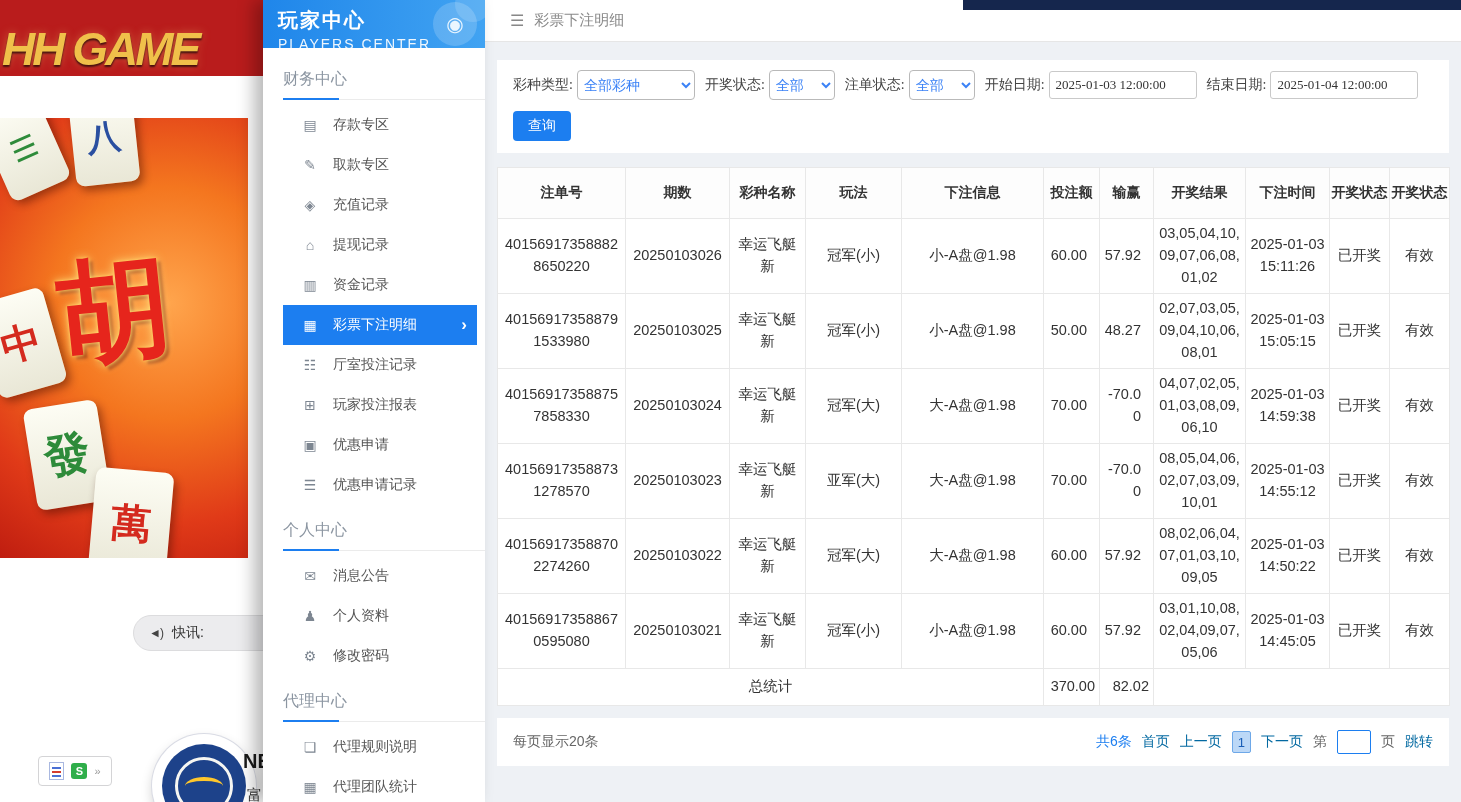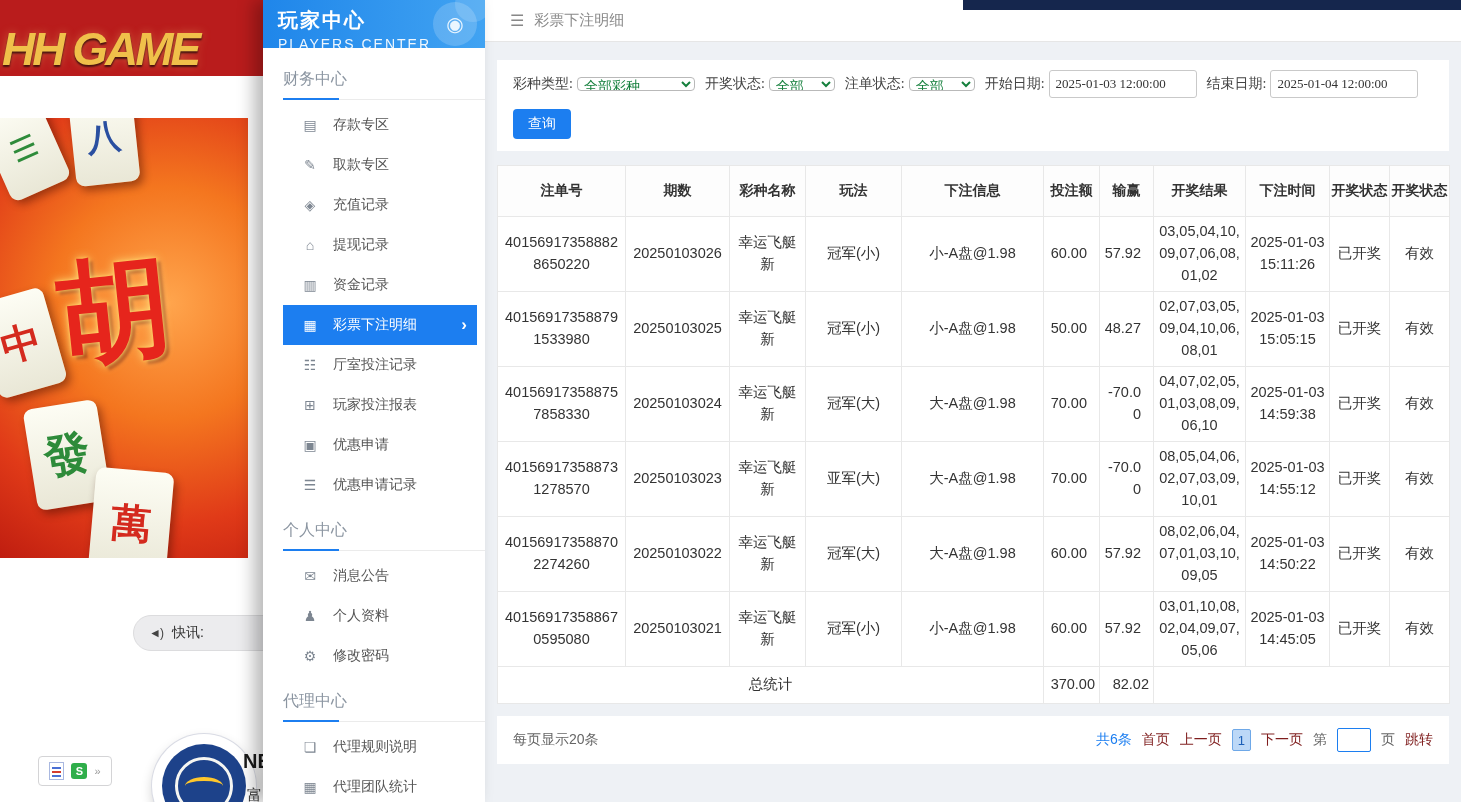--- a/index.html
+++ b/index.html
@@ -71,42 +71,42 @@
   .toolbar { flex:none; height:42px; background:#fff; border-bottom:1px solid #e6e6e6; display:flex; align-items:center;
              gap:10px; padding-left:25px; }
   .hamburger { color:#888; font-size:16px; cursor:pointer; }
   .page-title { color:#8a8a8a; font-size:15px; }
   .content { flex:1; padding:18px 12px 0; }
 
   .filter-card { background:#fff; padding:10px 16px 12px; margin-bottom:14px;font-family:Liberation Serif, serif; }
   .filter-row { display:flex; align-items:center; flex-wrap:wrap; font-size:14px; color:#444; }
   .filter-row label { margin:0 4px 0 10px; }
   .filter-row label:first-child { margin-left:0; }
-  select.flt { height:14px; border:1px solid #b9b9b9; border-radius:4px; background:#fff; font-size:14px; color:#15803d;
+  select.flt { height:30px; border:1px solid #b9b9b9; border-radius:4px; background:#fff; font-size:14px; color:#3b82f6;
                font-family:inherit; padding:0 2px; }
   .w-lot { width:118px; } .w-sm { width:66px; }
   input.date { height:28px; width:148px; border:1px solid #c9c9c9; border-radius:3px; font-size:13px; color:#333;
                padding:8px 6px; font-family:inherit; }
   .search-btn { margin-top:11px; width:58px; height:30px; background:#1c7ef0; color:#fff; border:none; border-radius:4px;
                 font-size:14px; cursor:pointer; font-family:inherit; }
 
   .table-card { background:#fff; }
   table.bets { width:100%; border-collapse:collapse; table-layout:fixed; }
   .bets th, .bets td { border:1px solid #e8e8e8; text-align:center; vertical-align:middle; color:#333; }
   .bets th { height:42px; font-size:14px; font-weight:bold; background:#fdfdfd; padding:16px 1px; white-space:nowrap; overflow:hidden; }
   .bets td { font-size:14.5px; padding:4px 4px; word-break:break-all; line-height:1.5; }
   .bets tr.data-row td { height:75px; }
   .bets td.num { text-align:right; padding-right:12px; }
   .bets tr.summary td { height:37px; padding:0 4px; }
 
   .pagination { margin-top:12px; background:#fff; height:48px; display:flex; align-items:center; justify-content:space-between;
                 padding:0 16px; font-size:14px; }
   .pg-left { color:#666;text-align:right; }
   .pg-right { display:flex; align-items:center; gap:10px; }
-  .pg-link { color:#7f1d1d; cursor:pointer; }
+  .pg-link { color:#0369a1; cursor:pointer; }
   .pg-total { color:#1c7ef0; }
   .pg-cur { min-width:18px; height:22px; background:#bcd8f7; border:1px solid #6ea8e8; color:#1b5fb8; border-radius:2px;
             display:flex; align-items:center; justify-content:center; padding:0 5px; font-size:13px; cursor:pointer; }
   .pg-text { color:#666; }
   .jump-input { width:34px; height:24px; border:1px solid #1c7ef0; border-radius:2px; font-family:inherit; padding:0 3px; }
 </style>
 </head>
 <body>
 
 <div class="app">

